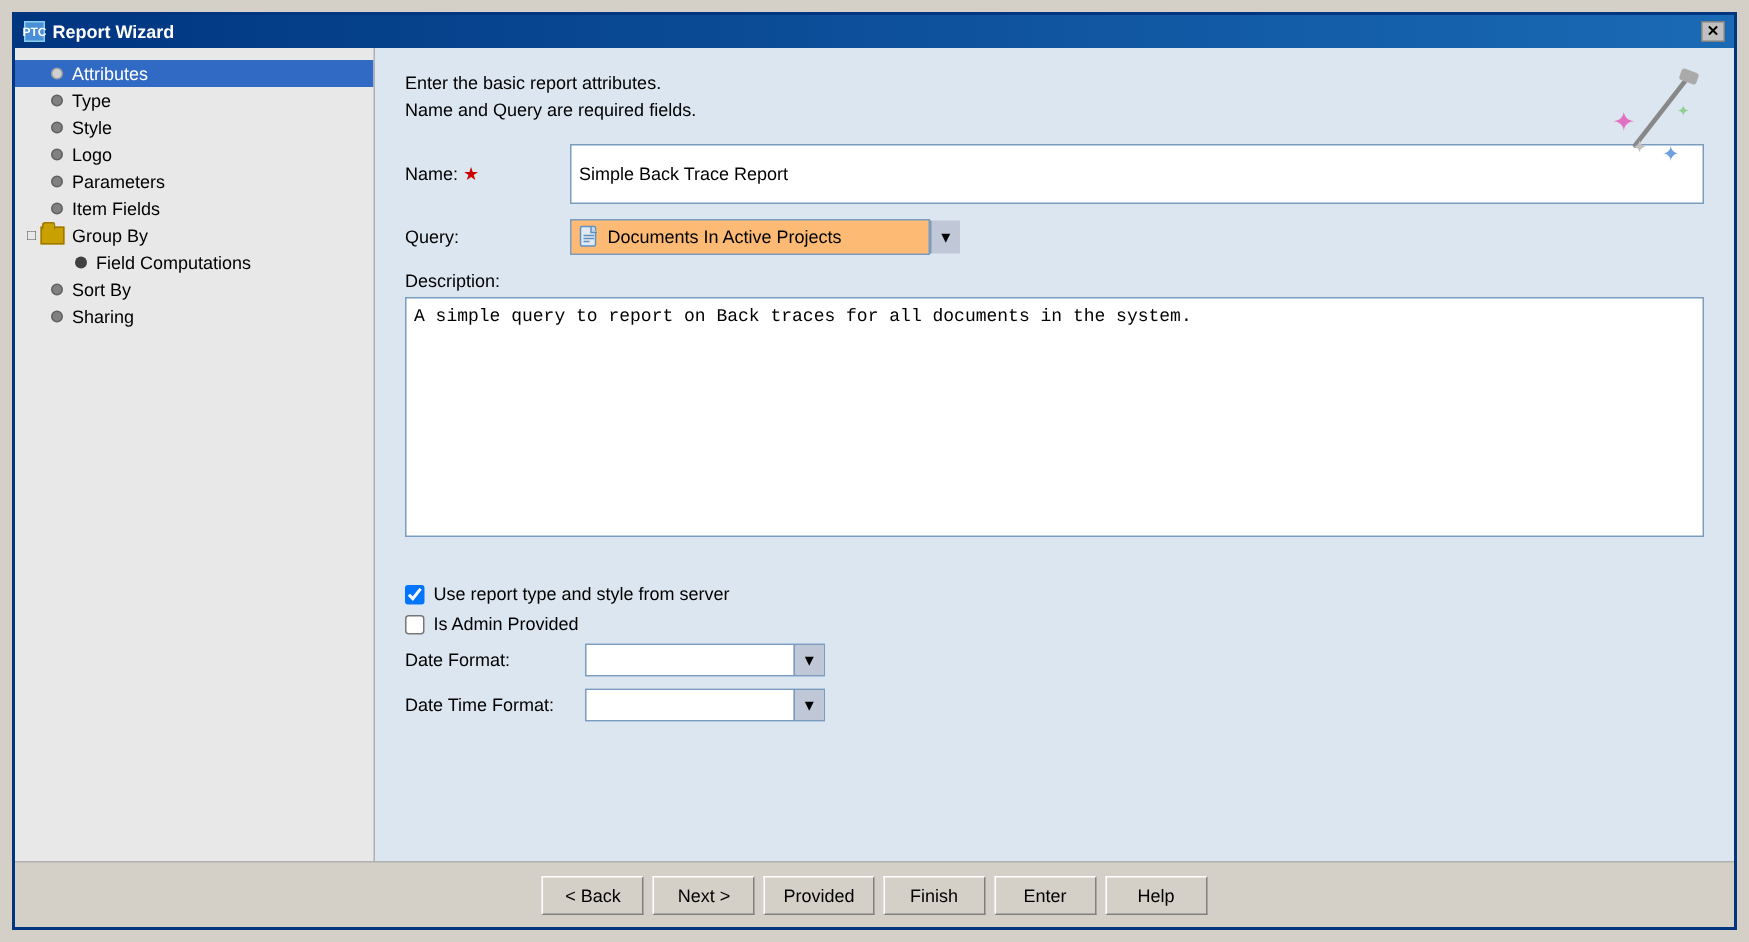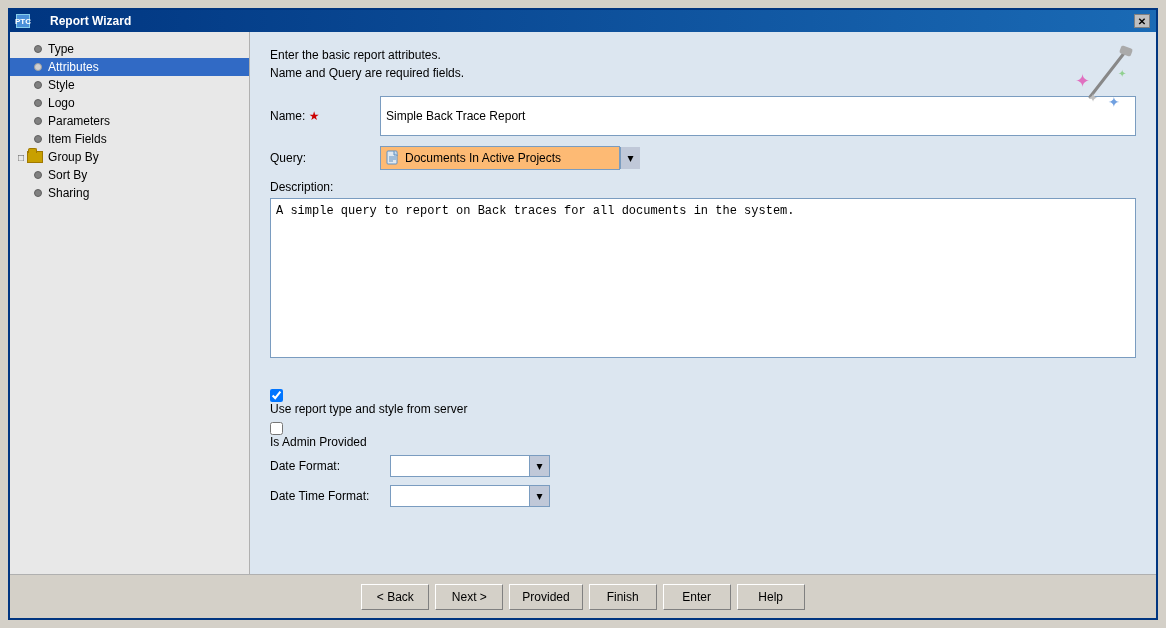--- a/index.html
+++ b/index.html
@@ -29,21 +29,21 @@
       padding: 3px 6px;
       display: flex;
       align-items: center;
       justify-content: space-between;
       height: 22px;
       flex-shrink: 0;
     }
     .title-bar-left {
       display: flex;
       align-items: center;
-      gap: 20px;
+      gap: 5px;
     }
     .title-icon {
       width: 14px;
       height: 14px;
       background: #4a90d9;
       border: 1px solid #87ceeb;
       display: flex;
       align-items: center;
       justify-content: center;
       font-size: 8px;
@@ -253,23 +253,22 @@
       border: 1px solid #7a9cc0;
       background: white;
       padding: 5px;
       font-size: 12px;
       font-family: Liberation Mono, monospace;
       resize: none;
       margin-bottom: 28px;
     }
     .checkbox-row {
       display: flex;
-      align-items: flex-start;
+      align-items: flex-end;
       margin-bottom: 6px;
-      flex-direction: column;
     }
     .checkbox-input {
       width: 13px;
       height: 13px;
       margin-right: 6px;
       cursor: pointer;
     }
     .checkbox-label {
       font-size: 12px;
     }
@@ -342,28 +341,28 @@
       <div class="title-icon">PTC</div>
       <span class="title-text">Report Wizard</span>
     </div>
     <div class="close-btn">✕</div>
   </div>
 
   <div class="main-content">
 
     <div class="left-panel">
 
+      <div class="tree-item tree-item-indent selected">
+        <div class="bullet"></div>
+        <span class="label">Attributes</span>
+      </div>
+
       <div class="tree-item tree-item-indent">
         <div class="bullet"></div>
         <span class="label">Type</span>
-      </div>
-
-      <div class="tree-item tree-item-indent selected">
-        <div class="bullet"></div>
-        <span class="label">Attributes</span>
       </div>
 
       <div class="tree-item tree-item-indent">
         <div class="bullet"></div>
         <span class="label">Style</span>
       </div>
 
       <div class="tree-item tree-item-indent">
         <div class="bullet"></div>
         <span class="label">Logo</span>
@@ -378,20 +377,24 @@
         <div class="bullet"></div>
         <span class="label">Item Fields</span>
       </div>
 
       <div class="tree-expand">
         <span class="expand-icon">□</span>
         <div class="folder-icon"></div>
         <span class="label">Group By</span>
       </div>
 
+      <div class="tree-item tree-item-indent2">
+        <div class="bullet-filled"></div>
+        <span class="label">Field Computations</span>
+      </div>
 
       <div class="tree-item tree-item-indent">
         <div class="bullet"></div>
         <span class="label">Sort By</span>
       </div>
 
       <div class="tree-item tree-item-indent">
         <div class="bullet"></div>
         <span class="label">Sharing</span>
       </div>

